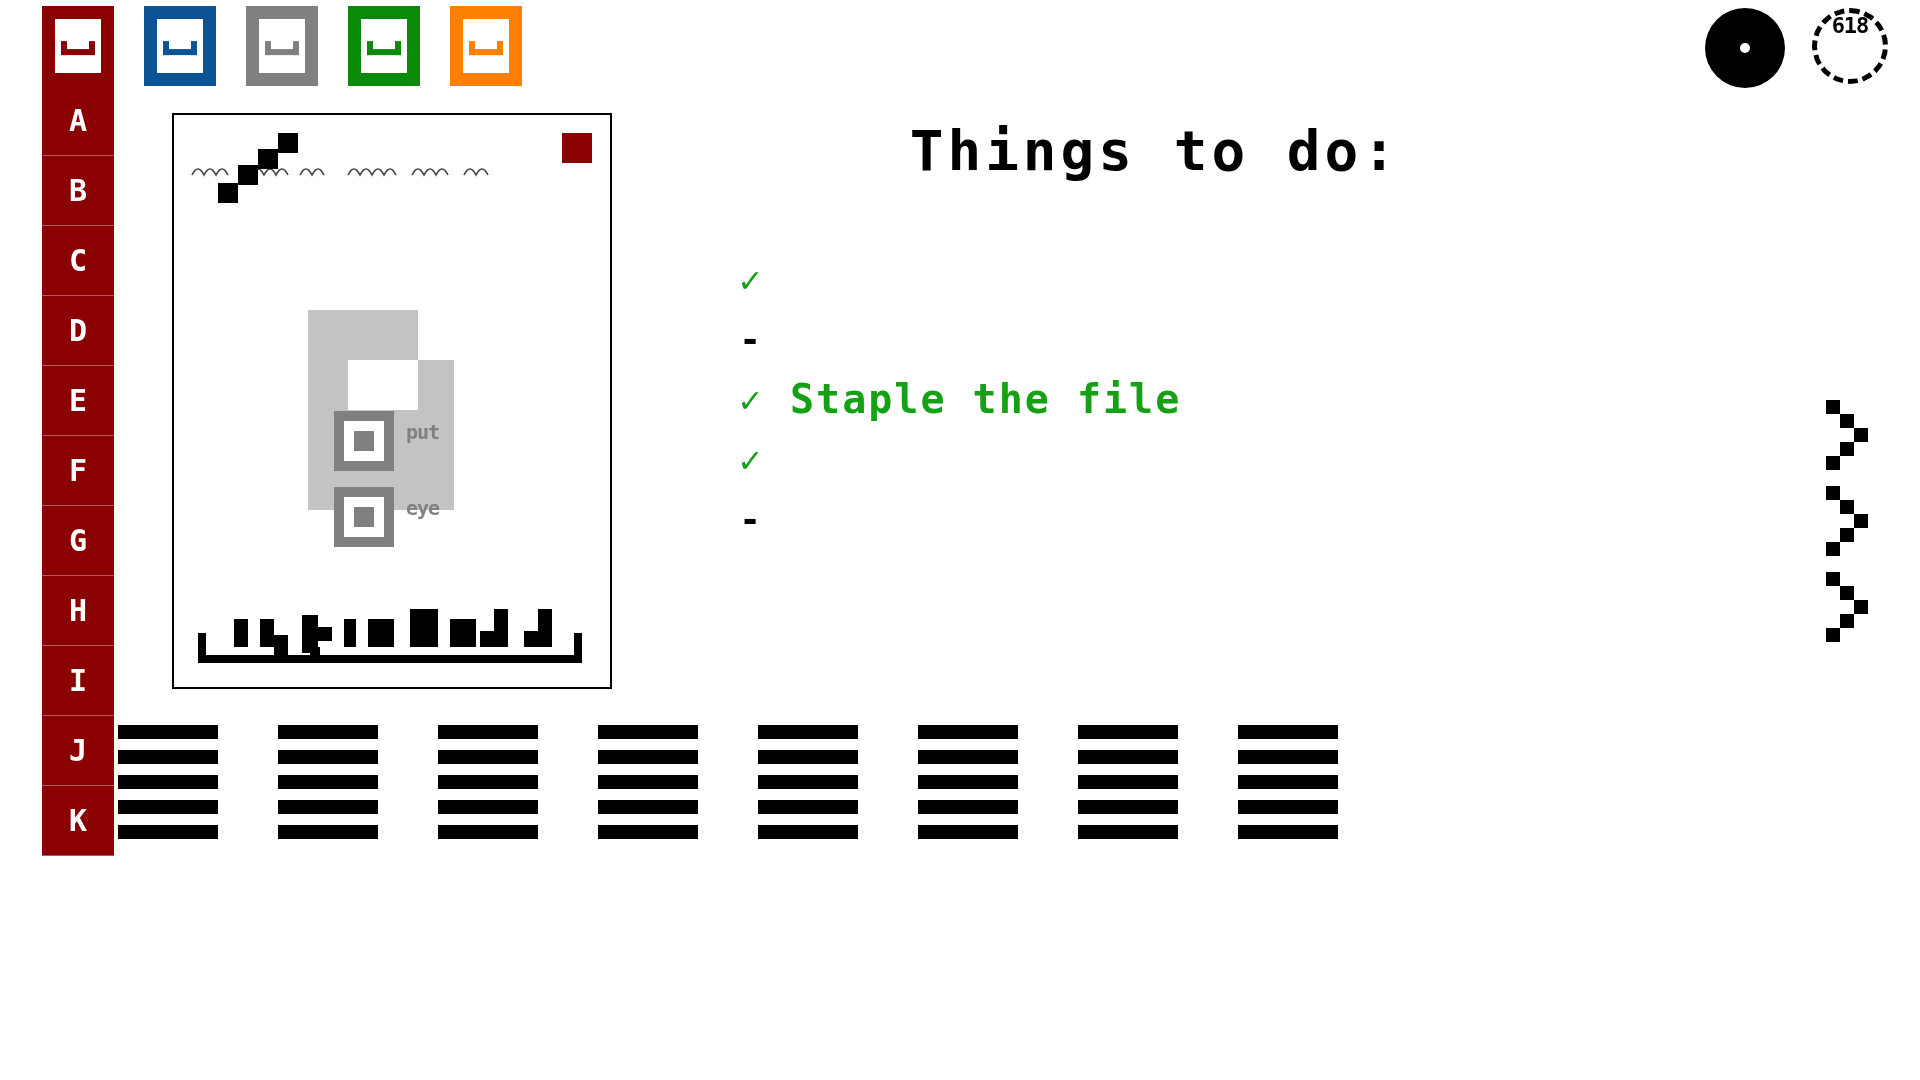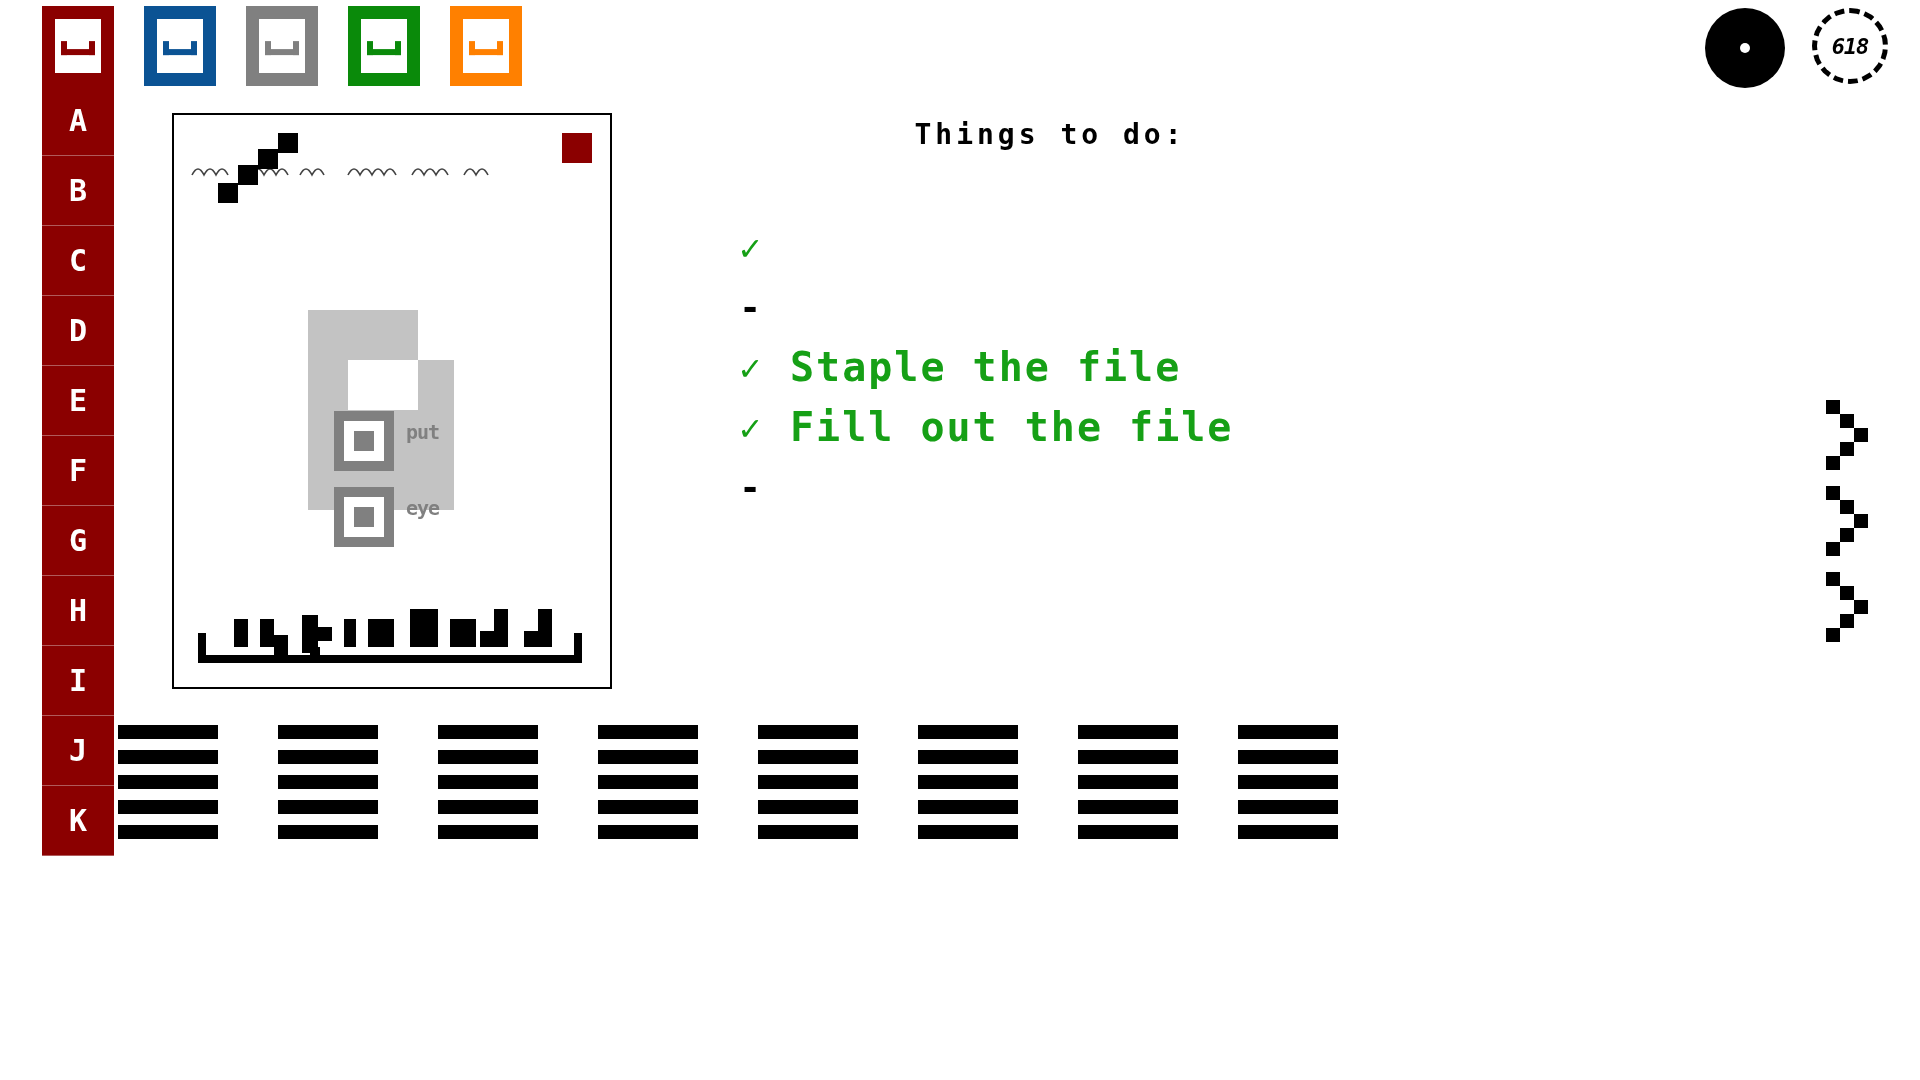--- a/index.html
+++ b/index.html
@@ -70,22 +70,22 @@
   
   .sigline { position:absolute; left:24px; bottom:24px; width:384px; height:38px; }
   .sigline .base { position:absolute; left:0; bottom:0; width:100%; height:8px; background:#000; }
   .sigline .lcap { position:absolute; left:0; bottom:0; width:8px; height:30px; background:#000; }
   .sigline .rcap { position:absolute; right:0; bottom:0; width:8px; height:30px; background:#000; }
   .blk { position:absolute; background:#000; }
 
   
   .todo { position:absolute; left:700px; top:118px; width:700px; }
   .todo-title {
-    font-size:28px; font-weight:bold; color:#000;
-    text-align:center; letter-spacing:4px;
+    font-size:56px; font-weight:bold; color:#000;
+    text-align:right; letter-spacing:4px;
     font-family:"DejaVu Sans Mono", monospace;
   }
   .todo-list { margin-top:66px; padding-left:34px; }
   .todo-row {
     display:flex; align-items:center; gap:22px;
     height:60px; font-size:40px; font-weight:bold;
     letter-spacing:2px; font-family:"DejaVu Sans Mono", monospace;
     white-space:nowrap;
   }
   .todo-row.done { color:#16a016; }
@@ -104,21 +104,21 @@
     cursor:pointer;
   }
   .inkpad .dot {
     position:absolute; left:50%; top:50%; transform:translate(-50%,-50%);
     width:10px; height:10px; border-radius:50%; background:#fff;
   }
   .timer {
     position:absolute; left:1812px; top:8px;
     width:76px; height:76px; border-radius:50%;
     border:5px dashed #000;
-    display:flex; align-items:center; justify-content:center;font-style:italic;
+    display:flex; align-items:flex-start; justify-content:center;
   }
   .timer span {
     font-size:22px; font-weight:bold; color:#000;
     font-family:"DejaVu Sans Mono", monospace; letter-spacing:-1px;
   }
 
   
   .stacks { position:absolute; left:118px; top:725px; display:flex; gap:60px; }
   .stack { width:100px; cursor:pointer; }
   .stack .bar { height:14px; background:#000; margin-bottom:11px; }
@@ -248,21 +248,20 @@
         </div>
         <div class="todo-row todo-open">
           <span class="mk">-</span>
         </div>
         <div class="todo-row done">
           <span class="mk">✓</span>
           <span>Staple the file</span>
         </div>
         <div class="todo-row done">
           <span class="mk">✓</span>
-          <span>Fill out the file</span>
         </div>
         <div class="todo-row todo-open">
           <span class="mk">-</span>
         </div>
       </div>
   </div>
 
   <div class="inkpad">
     <div class="dot"></div>
   </div>

